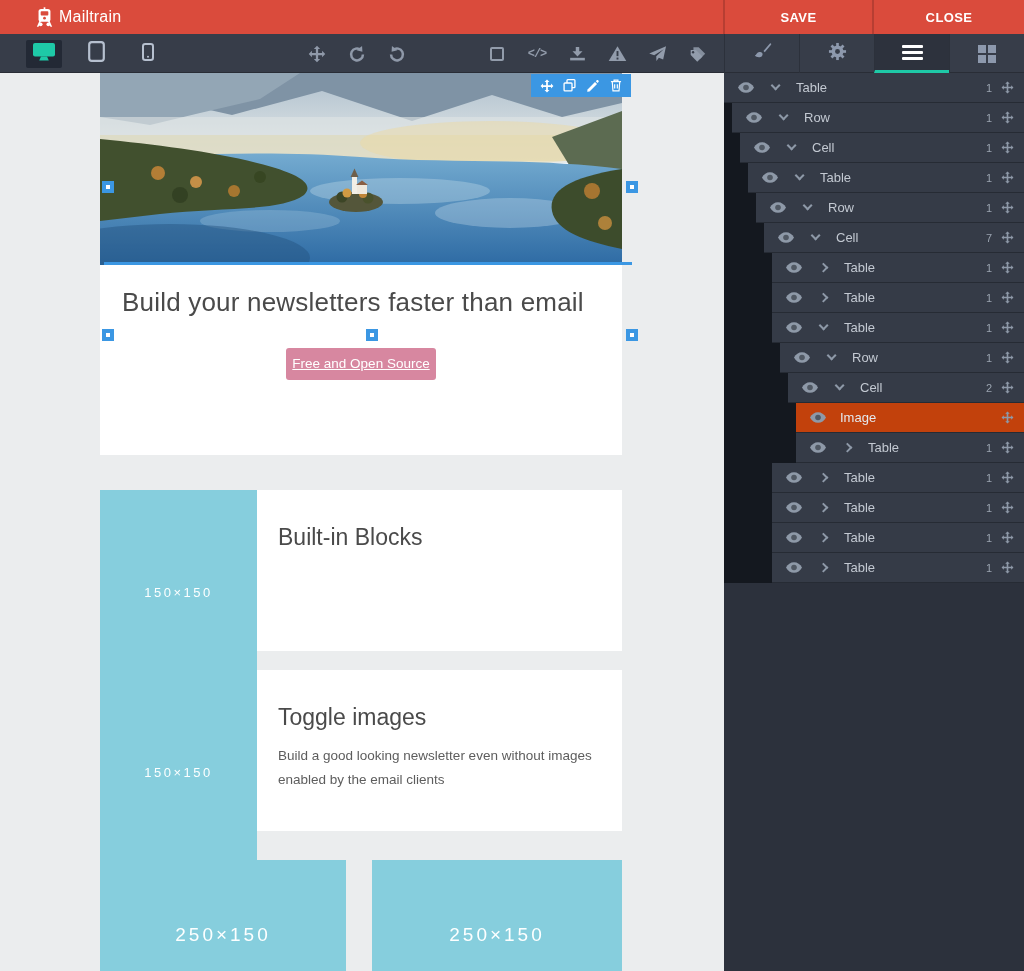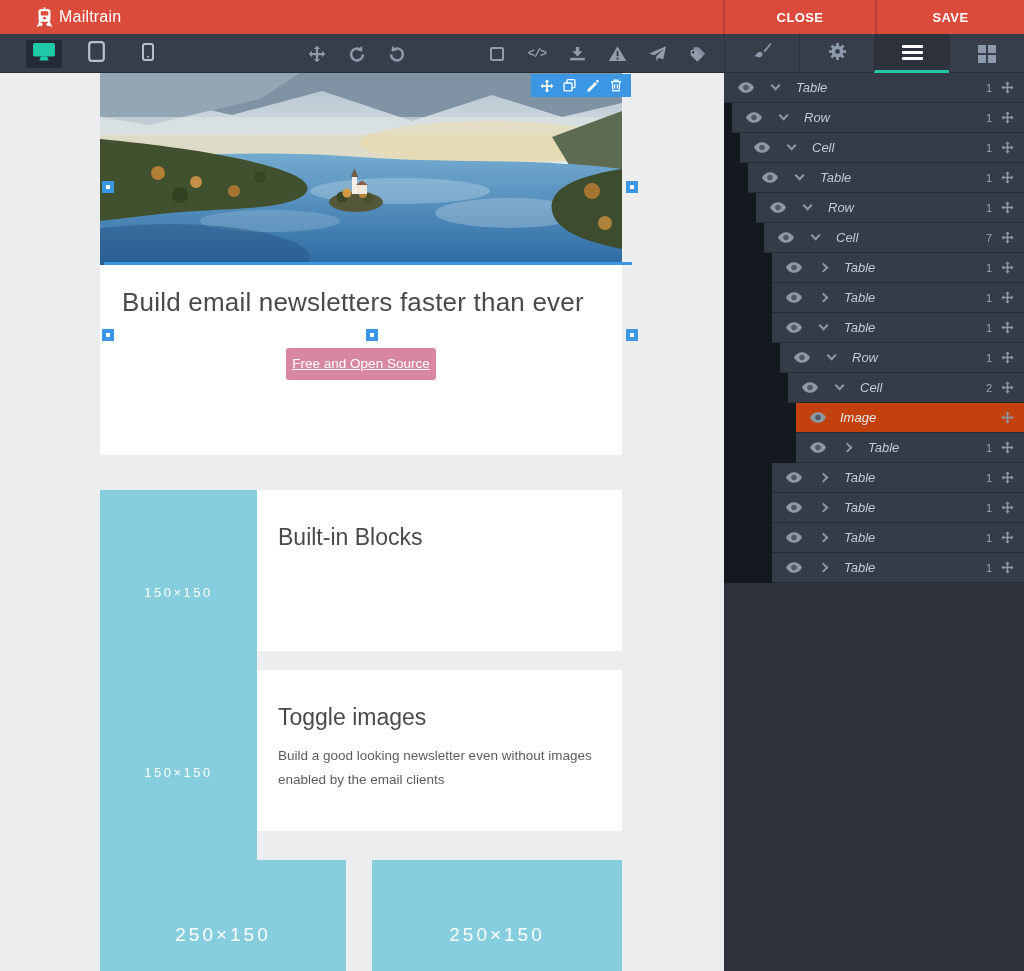--- a/index.html
+++ b/index.html
@@ -85,21 +85,21 @@
     height:30px; display:flex; align-items:center; background:#353b47;
     border-bottom:1px solid #262b34; padding:0 8px 0 14px; cursor:pointer;
     color:#c3c9d2; font-size:13px;
   }
   .lrow.selected { background:#c2410c; color:#e4e8ee; }
   .leye { width:20px; margin-right:10px; display:flex; align-items:center; cursor:pointer; }
   .lcaret { width:16px; margin-right:12px; display:flex; align-items:center; justify-content:center; cursor:pointer; }
   .lcaret i { display:block; border:solid #8e99a8; border-width:0 2px 2px 0; padding:2.6px; }
   .lcaret.down i { transform:rotate(45deg); margin-top:-3px; }
   .lcaret.right i { transform:rotate(-45deg); }
-  .ltitle { flex:1; white-space:nowrap; overflow:hidden;font-style:italic; }
+  .ltitle { flex:1; white-space:nowrap; overflow:hidden; }
   .lcount { font-size:11px; color:#9aa3af; margin-right:9px; }
   .lmove { width:15px; display:flex; align-items:center; cursor:grab; }
 </style>
 </head>
 <body>
 
 <div class="app">
 
   <header class="hdr">
     <div class="brand">
@@ -111,22 +111,22 @@
             <circle cx="5.5" cy="20" r="2.2"></circle>
               <circle cx="14.5" cy="20" r="2.2"></circle>
             <path d="M4 16l-3 7h2l3-7zM16 16l3 7h-2l-3-7z"></path>
           </g>
           <rect x="5.5" y="4.5" width="9" height="5" rx="1" fill="#da4b3c"></rect>
           <circle cx="10" cy="12.8" r="1.6" fill="#da4b3c"></circle>
         </svg>
       </span>
       <span class="brand-name">Mailtrain</span>
     </div>
+    <div class="hbtn">SAVE</div>
     <div class="hbtn close">CLOSE</div>
-    <div class="hbtn">SAVE</div>
   </header>
 
   <div class="tbar">
 
     <div class="tgroup devices">
       <div class="devbtn active">
         <span>
           <svg width="24" height="20" viewBox="0 0 24 20">
             <rect x="1" y="1" width="22" height="13.5" rx="2" fill="#1ec9a7"></rect>
             <path d="M9 14.5h6l1.8 4H7.2z" fill="#1ec9a7"></path>
@@ -286,21 +286,21 @@
           <circle cx="268" cy="125" r="5.5" fill="#4a522c"></circle>
           <circle cx="247" cy="120" r="4.5" fill="#d19a43"></circle>
           <circle cx="263" cy="121" r="4" fill="#c08638"></circle>
           <polygon points="250.6,104 258.4,104 254.5,95.5" fill="#6e5f4b"></polygon>
           <rect x="252" y="104" width="5" height="17" fill="#f2efe6"></rect>
           <rect x="257" y="112" width="10" height="9" fill="#efe9dd"></rect>
           <polygon points="256,112 268,112 262,107.5" fill="#8a5f43"></polygon>
         </svg>
       </div>
 
-      <h1>Build email newsletters faster than ever</h1>
+      <h1>Build your newsletters faster than email</h1>
       <button class="cta">Free and Open Source</button>
     </div>
 
     <div class="card c1">
       <div class="ph ph-150">150×150</div>
       <div class="card-body">
         <h2>Built-in Blocks</h2>
       </div>
     </div>
 

